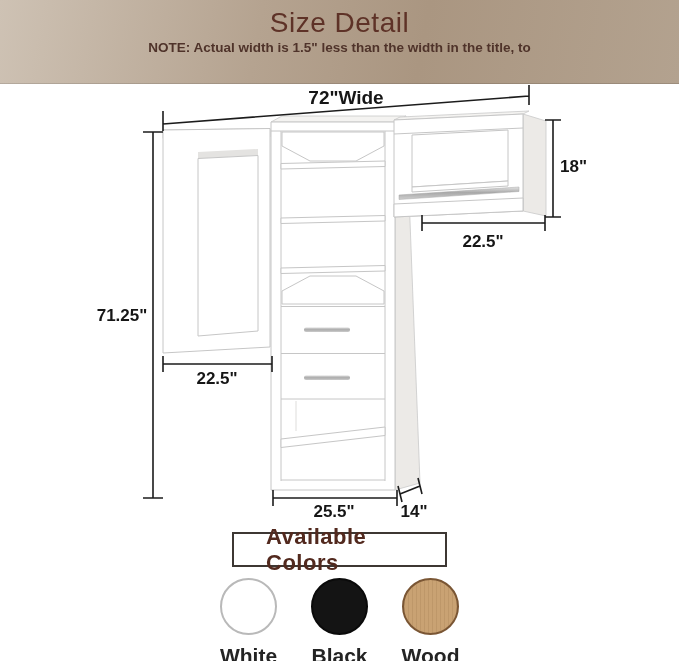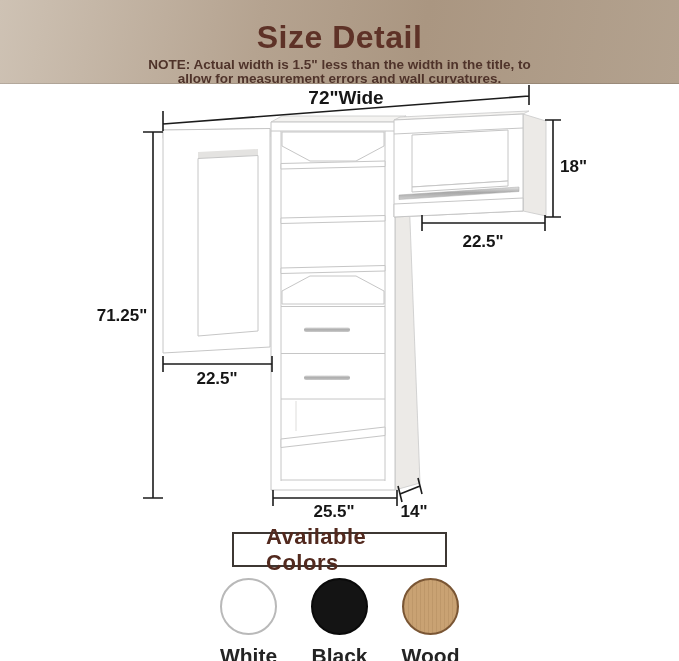--- a/index.html
+++ b/index.html
@@ -4,21 +4,21 @@
 <style>
   html,body{margin:0;padding:0;background:#fff;}
   .page{position:relative;width:679px;height:661px;overflow:hidden;background:#ffffff;
         font-family:"Liberation Sans",sans-serif;}
 
   
   .banner{position:absolute;left:0;top:0;width:679px;height:83px;
           background:linear-gradient(100deg,#cec2b4 0%,#b5a390 38%,#aa9681 62%,#b3a28f 100%);
           border-bottom:1px solid rgba(0,0,0,.12);
           display:flex;flex-direction:column;align-items:center;}
-  .banner-title{margin-top:19px;font-size:32px;font-weight:700;letter-spacing:.5px;color:#5e3227;}
+  .banner-title{margin-top:7px;font-size:28px;font-weight:400;letter-spacing:.5px;color:#5e3227;}
   .banner-note{margin-top:2px;font-size:13.5px;line-height:14px;font-weight:600;color:#4f332a;text-align:center;}
 
   
   .diagram{position:absolute;left:0;top:0;}
   .face-front{fill:#ffffff;stroke:#c6c6c6;stroke-width:1;}
   .face-top{fill:#f4f3f1;stroke:#c9c9c9;stroke-width:.8;}
   .face-side{fill:#eceae7;stroke:#c9c9c9;stroke-width:.8;}
   .shade{fill:#e4e3e1;stroke:none;}
   .edge{stroke:#c6c6c6;stroke-width:1;fill:none;}
   .edge-light{stroke:#dedddb;stroke-width:1;fill:none;}
@@ -42,21 +42,20 @@
 </style>
 </head>
 <body>
 
 <div class="page">
 
   <div class="banner">
     <div class="banner-title">Size Detail</div>
     <div class="banner-note">
       <div>NOTE: Actual width is 1.5" less than the width in the title, to</div>
-      <div>allow for measurement errors and wall curvatures.</div>
     </div>
   </div>
 
   <svg class="diagram" width="679" height="661" viewBox="0 0 679 661" xmlns="http://www.w3.org/2000/svg">
     <defs>
       <linearGradient id="rodg" x1="0" y1="0" x2="0" y2="1">
         <stop offset="0" stop-color="#e4e4e4"></stop>
           <stop offset=".45" stop-color="#a8a8a8"></stop>
           <stop offset="1" stop-color="#cfcfcf"></stop>
       </linearGradient>

